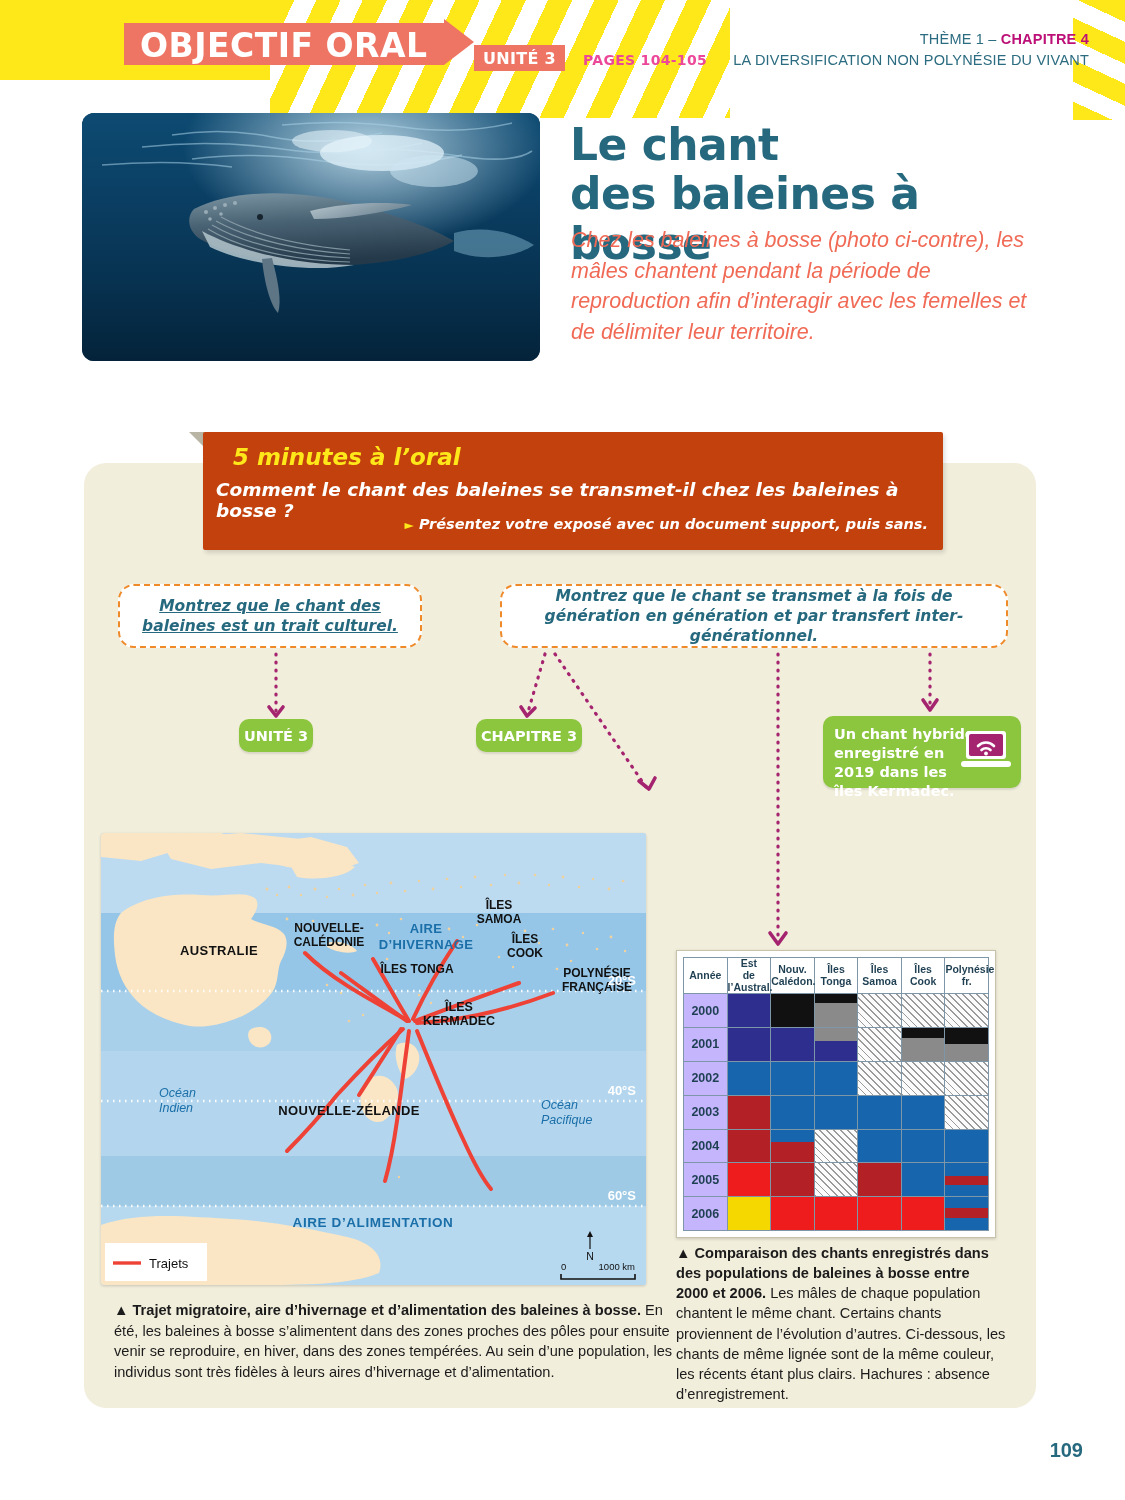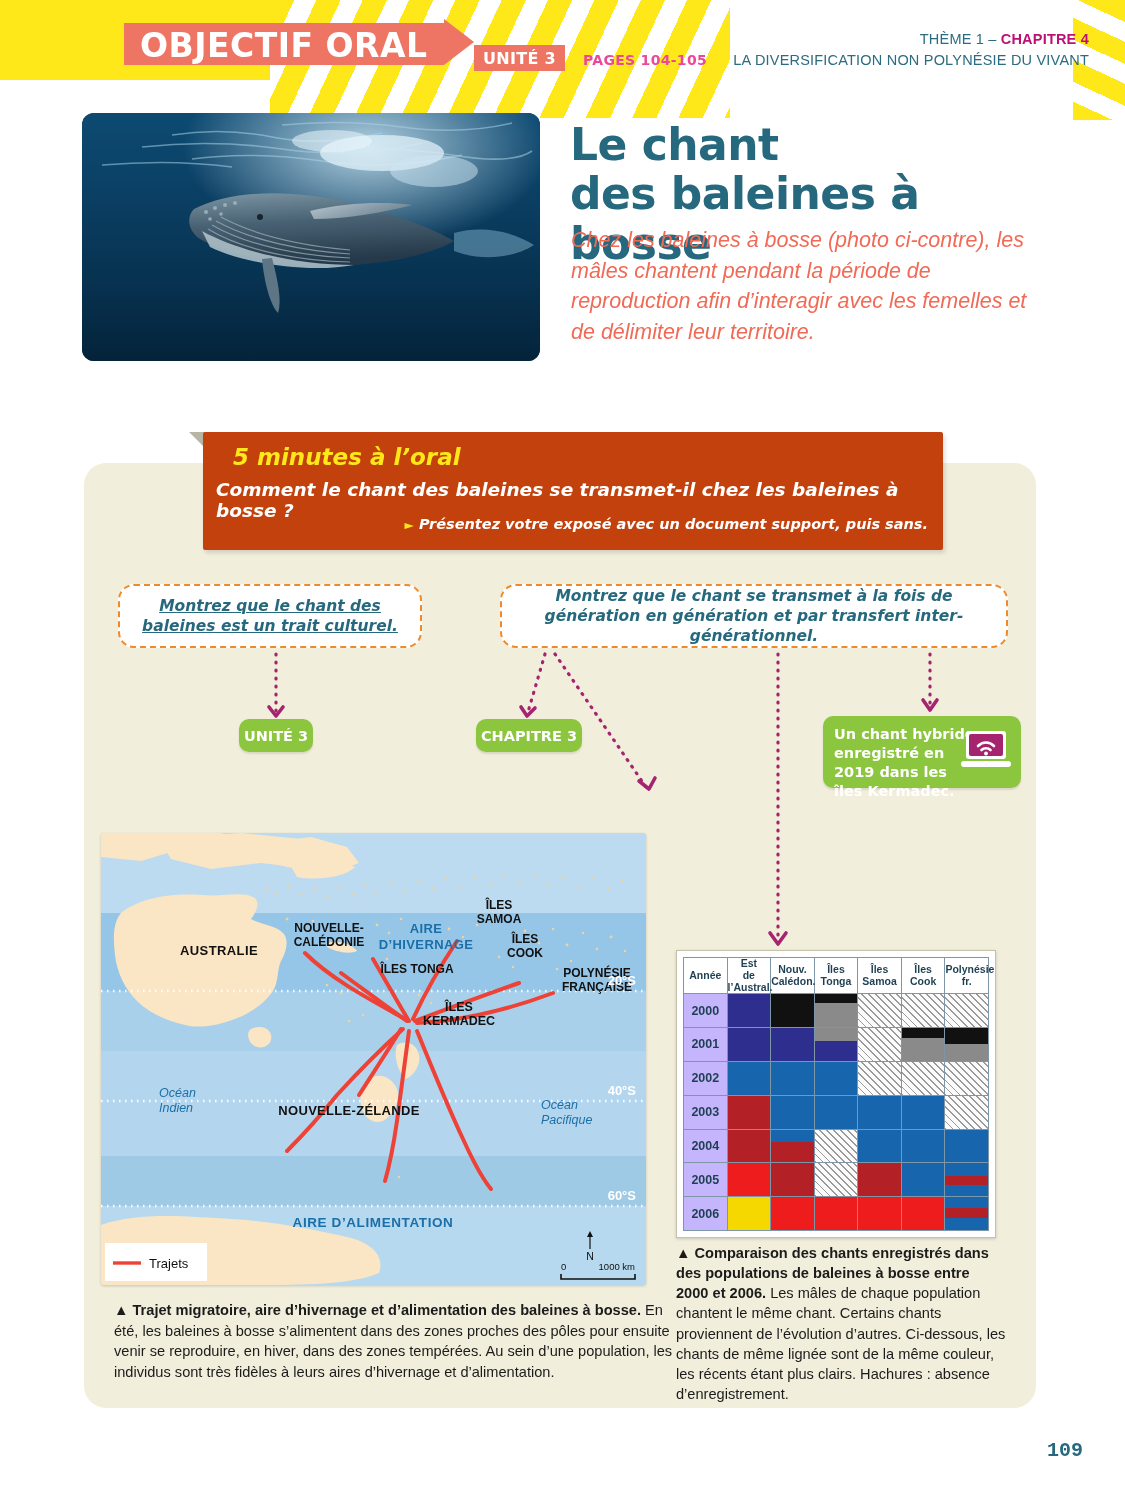--- a/index.html
+++ b/index.html
@@ -183,21 +183,21 @@
     position:absolute; left:676px; top:1243px; width:330px;
     font-size:14.6px; line-height:1.38; color:#1b1b1b;
     font-family:"Liberation Sans", sans-serif;
   }
   .table-caption b { font-weight:bold; }
 
   
   .pageno {
     position:absolute; right:42px; bottom:38px;
     color:#26697e; font-size:20px; font-weight:bold;
-    font-family:Liberation Mono, monospace;
+    font-family:Liberation Sans, sans-serif;
   }
 </style>
 </head>
 <body>
 
 <div class="top-band">
   <div class="yellow-block"></div>
   <div class="stripes-left"></div>
   <div class="stripes-right"></div>
 </div>

